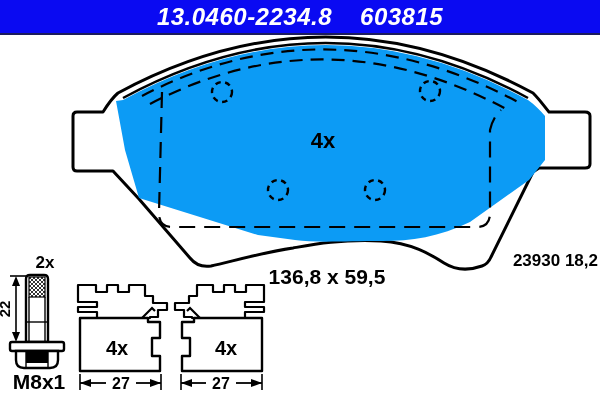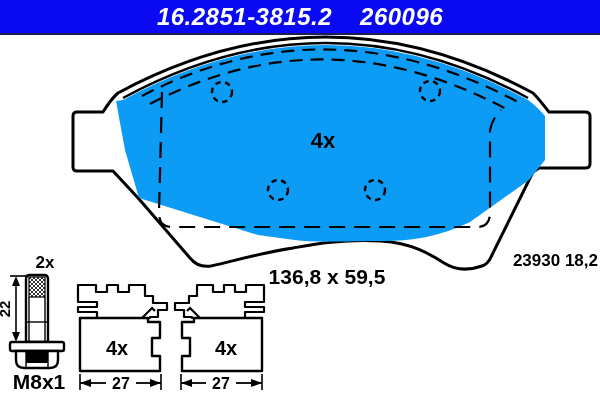--- a/index.html
+++ b/index.html
@@ -20,22 +20,22 @@
   }
   svg{position:absolute;top:0;left:0;}
   text{font-family:"Liberation Sans", sans-serif;font-weight:bold;fill:#000;}
 </style>
 </head>
 <body>
 
 <div class="stage">
 
   <div class="header">
-    <span>16.2851-3815.2</span>
-    <span>260096</span>
+    <span>13.0460-2234.8</span>
+    <span>603815</span>
   </div>
 
   <svg width="600" height="400" viewBox="0 0 600 400">
     <defs>
       <pattern id="knurl" width="4" height="4" patternUnits="userSpaceOnUse">
         <path d="M0,4 L4,0 M0,0 L4,4" stroke="#000" stroke-width="0.8"></path>
       </pattern>
     </defs>
 
     <g>

